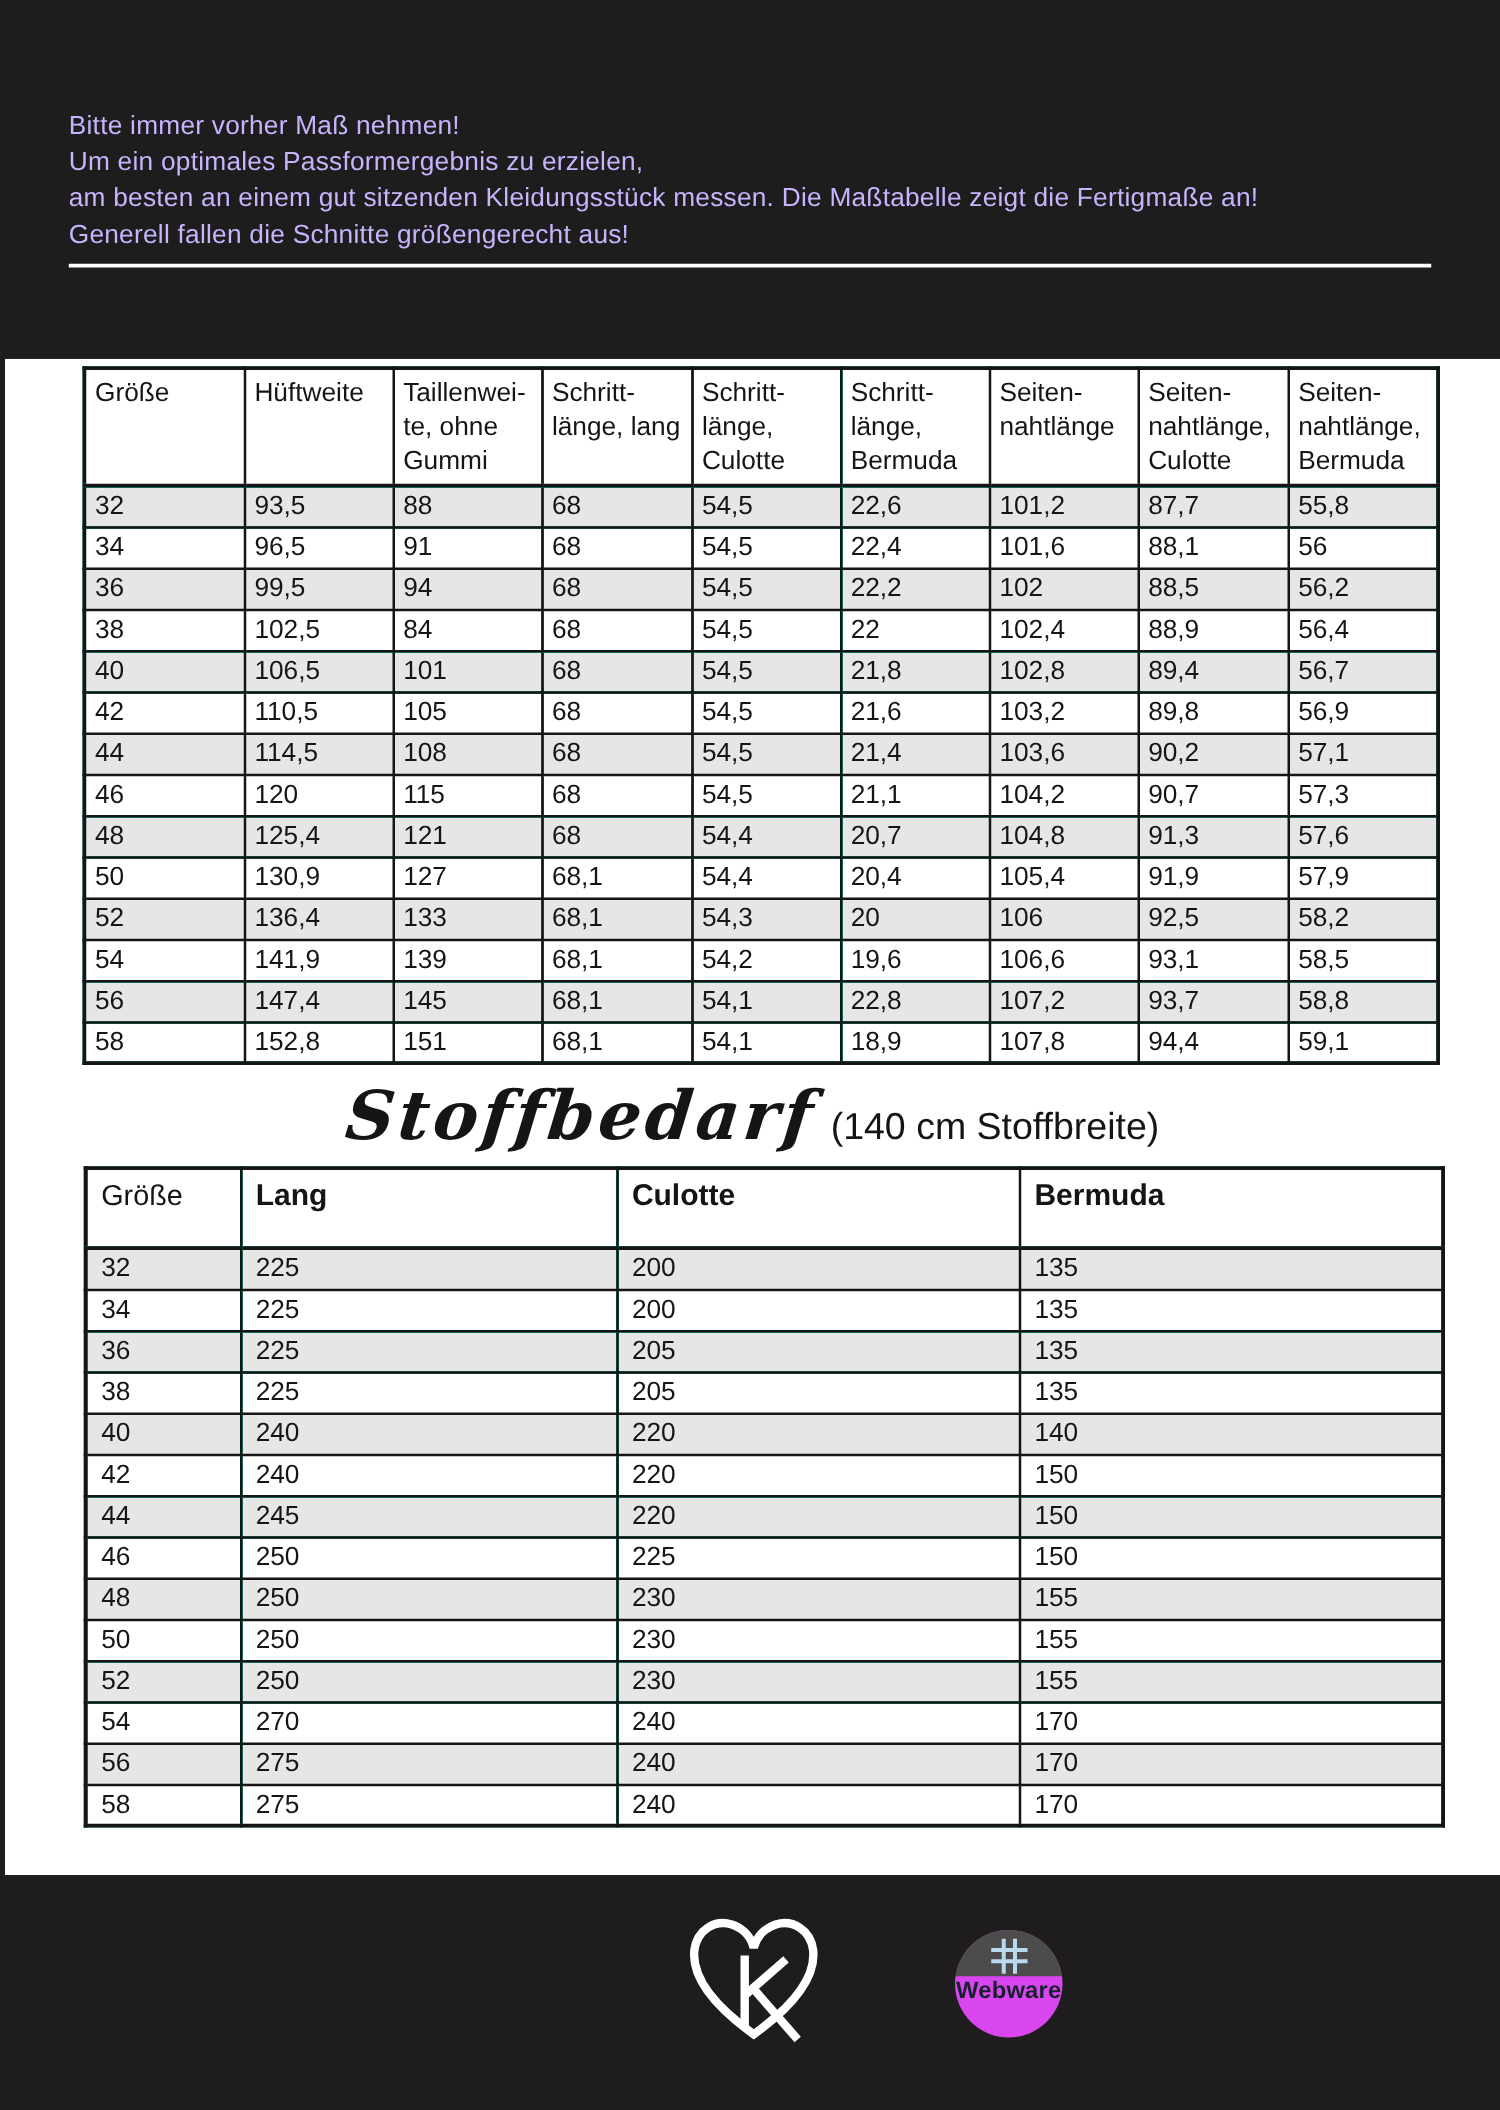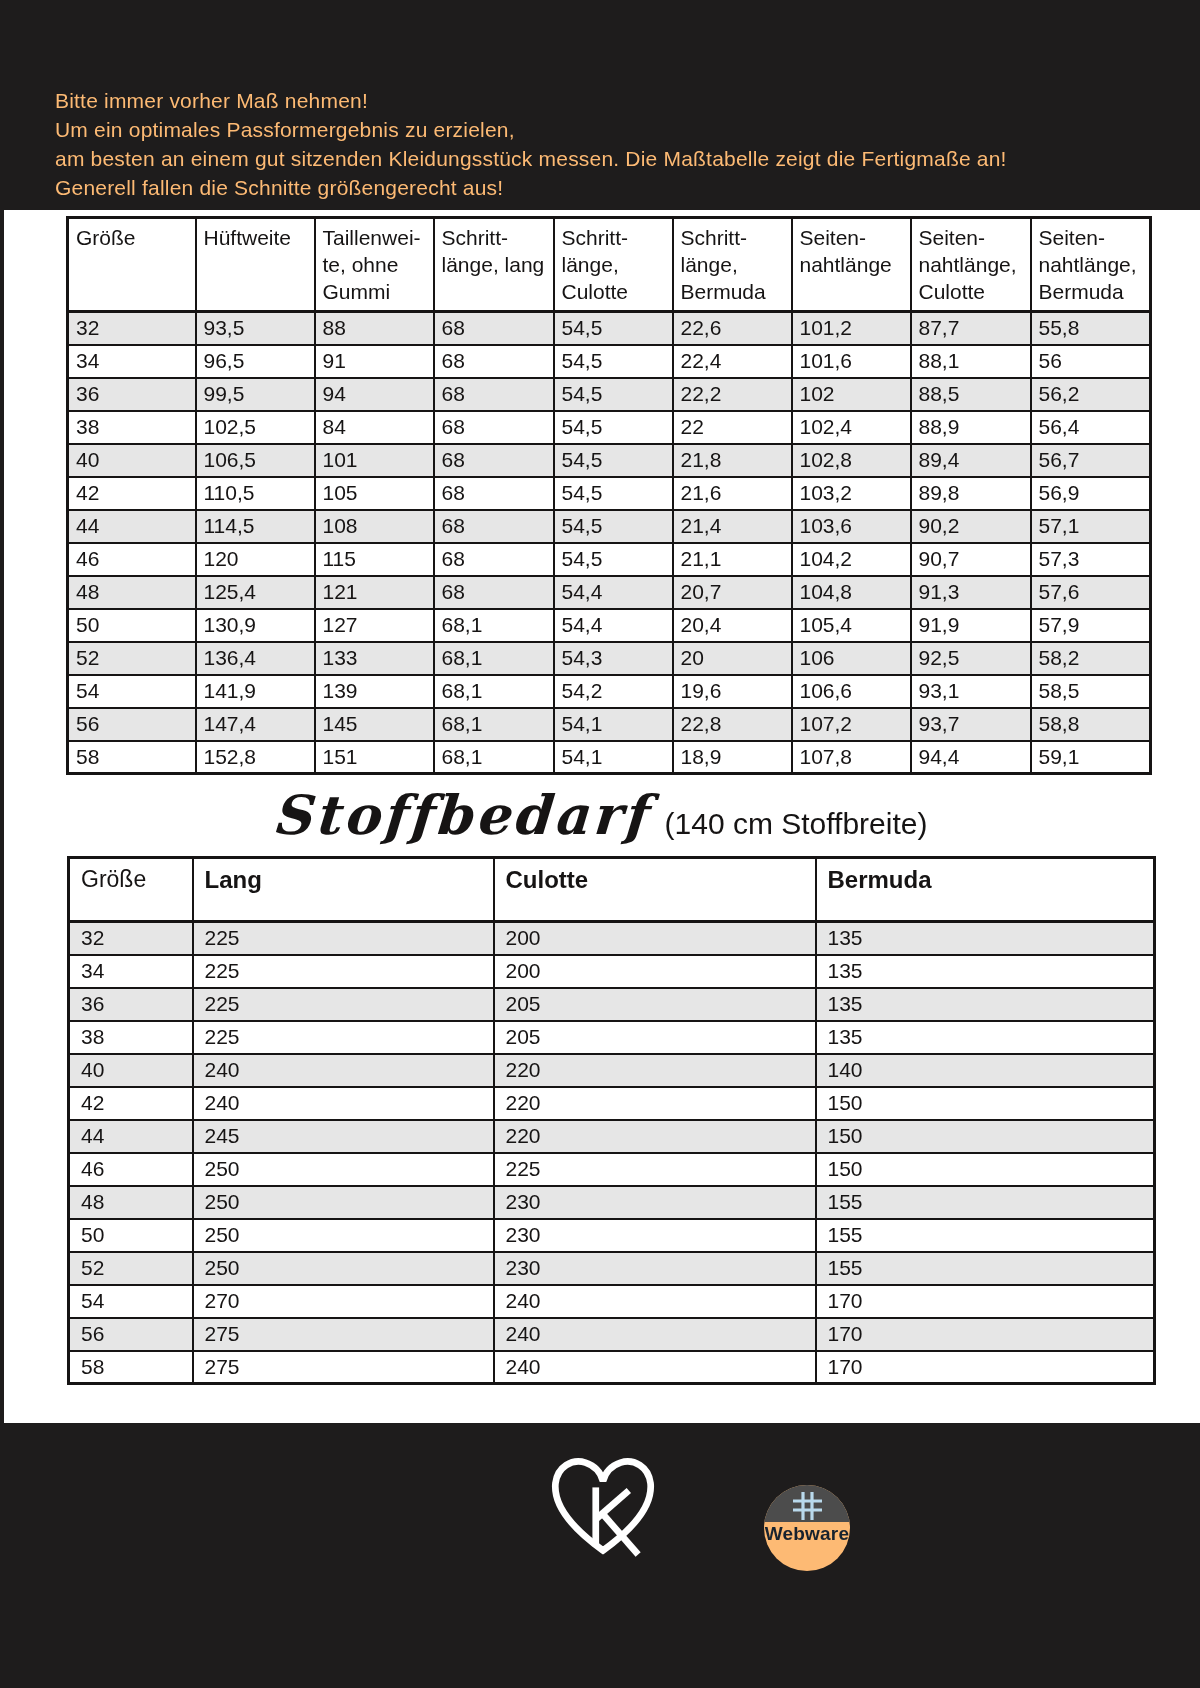--- a/index.html
+++ b/index.html
@@ -5,21 +5,21 @@
   * { box-sizing: border-box; }
   html, body { margin: 0; padding: 0; background: #141212; }
   .page {
     width: 1200px; height: 1688px; position: relative;
     background: #1e1c1c; font-family: "Liberation Sans", sans-serif;
     color: #161414; overflow: hidden;
   }
 
   
   .top {
-    height: 210px; background: #1e1c1c; color: #fdba74;
+    height: 287px; background: #1e1c1c; color: #c4b5fd;
     padding: 86px 55px 0; position: relative;
   }
   .intro p { margin: 0; font-size: 21px; line-height: 29px; font-weight: 400; letter-spacing: .2px; }
   .rule { height: 3px; background: #fff; margin-top: 9px; }
   .title-row { position: relative; text-align: center; height: 58px; }
   .page-title {
     margin: 0; display: inline-block; font-size: 45px; line-height: 58px;
     font-weight: 400; letter-spacing: 1.5px; transform: scale(.95,1);
   }
   .size-range { position: absolute; right: 2px; bottom: 9px; font-size: 27px; letter-spacing: .5px; }
@@ -54,22 +54,22 @@
     font-size: 24px; border-bottom: 3px solid #161414; background: #fff;
   }
   .fabric-table thead th:first-child { font-weight: 400; font-size: 23px; }
   .fabric-table thead th:not(:first-child) { font-weight: 700; }
   .fabric-table tbody td { height: 33px; padding: 1px 11px; font-size: 21px; }
 
   
   .bottom { height: 188px; background: #1e1c1c; position: relative; }
   .heart-logo { position: absolute; left: 541px; top: 21px; width: 124px; height: 124px; }
   .badge {
-    position: absolute; left: 764px; top: 62px; width: 86px; height: 86px;
-    border-radius: 50%; overflow: hidden; background: #fdba74;
+    position: absolute; left: 764px; top: 44px; width: 86px; height: 86px;
+    border-radius: 50%; overflow: hidden; background: #d946ef;
   }
   .badge-top { height: 37px; background: #4c4c4c; display: flex; align-items: flex-end; justify-content: center; }
   .badge-label {
     text-align: center; font-size: 19px; font-weight: 700; color: #17222e;
     margin-top: 1px; letter-spacing: .2px;
   }
 </style>
 </head>
 <body>
 

